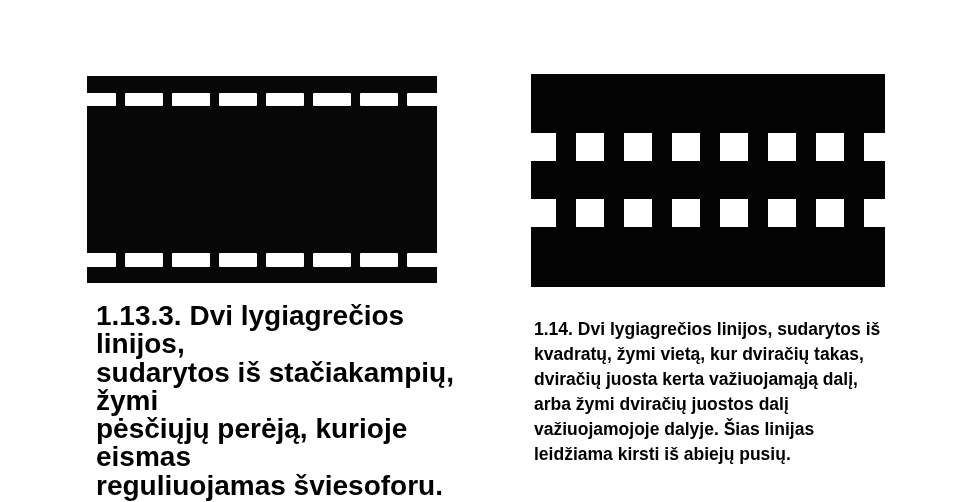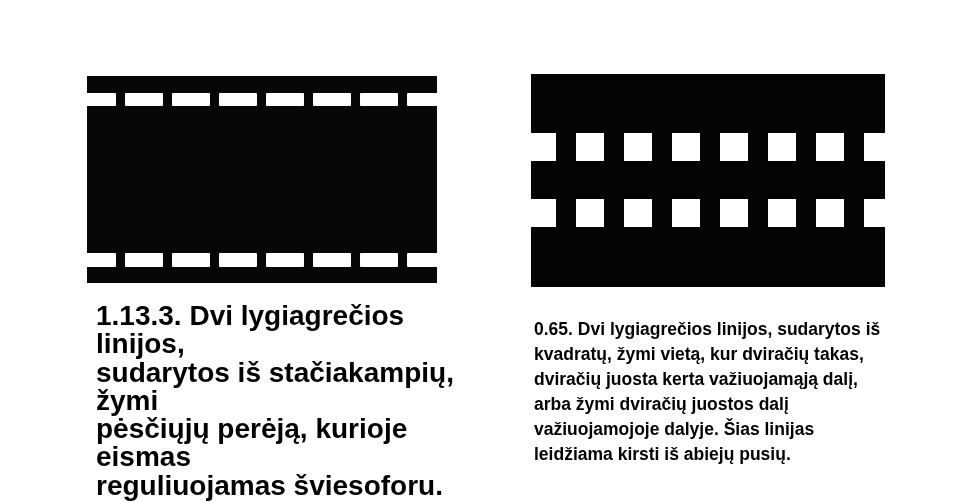--- a/index.html
+++ b/index.html
@@ -139,20 +139,20 @@
         <div class="sq" style="background: rgb(255, 255, 255);"></div>
         <div class="sq" style="background: rgb(255, 255, 255);"></div>
       </div>
   </div>
 
   <p class="caption caption-left">1.13.3. Dvi lygiagrečios linijos,
 sudarytos iš stačiakampių, žymi
 pėsčiųjų perėją, kurioje eismas
 reguliuojamas šviesoforu.</p>
 
-  <p class="caption caption-right">0.65. Dvi lygiagrečios linijos, sudarytos iš
+  <p class="caption caption-right">1.14. Dvi lygiagrečios linijos, sudarytos iš
 kvadratų, žymi vietą, kur dviračių takas,
 dviračių juosta kerta važiuojamąją dalį,
 arba žymi dviračių juostos dalį
 važiuojamojoje dalyje. Šias linijas
 leidžiama kirsti iš abiejų pusių.</p>
 
 </div>
 
 </body></html>

